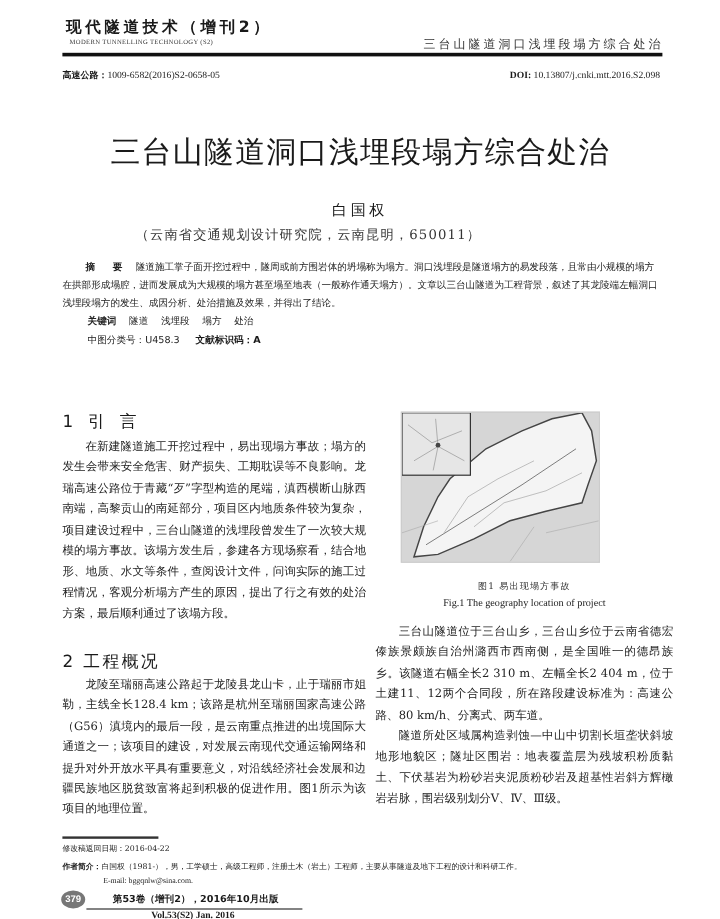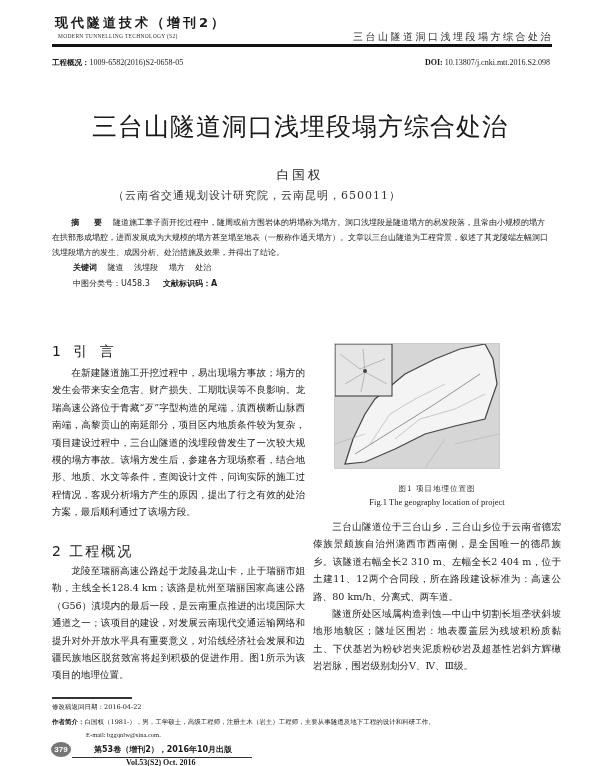--- a/index.html
+++ b/index.html
@@ -46,21 +46,21 @@
   .issue-en { left: 126px; top: 758px; font-size: 8px; font-weight: bold; font-family: "Liberation Serif", serif; }
 </style>
 </head>
 <body>
 
 <div class="abs journal-cn">现代隧道技术（增刊2）</div>
 <div class="abs journal-en">MODERN TUNNELLING TECHNOLOGY (S2)</div>
 <div class="abs running-title">三台山隧道洞口浅埋段塌方综合处治</div>
 <div class="abs header-rule"></div>
 
-<div class="abs article-no"><b>工程概况：</b><span>1009-6582(2016)S2-0658-05</span></div>
+<div class="abs article-no"><b>高速公路：</b><span>1009-6582(2016)S2-0658-05</span></div>
 <div class="abs doi"><b>DOI:</b> <span>10.13807/j.cnki.mtt.2016.S2.098</span></div>
 
 <div class="abs title">三台山隧道洞口浅埋段塌方综合处治</div>
 <div class="abs author">白国权</div>
 <div class="abs affil">（云南省交通规划设计研究院，云南昆明，650011）</div>
 
 <div class="abs abstract"><span class="lbl">摘 要</span>&nbsp;&nbsp;<span>隧道施工掌子面开挖过程中，隧周或前方围岩体的坍塌称为塌方。洞口浅埋段是隧道塌方的易发段落，且常由小规模的塌方在拱部形成塌腔，进而发展成为大规模的塌方甚至塌至地表（一般称作通天塌方）。文章以三台山隧道为工程背景，叙述了其龙陵端左幅洞口浅埋段塌方的发生、成因分析、处治措施及效果，并得出了结论。</span></div>
 
 <div class="abs keywords">
   <span class="lbl">关键词</span>
@@ -84,27 +84,27 @@
     <path d="M10 120 L18 95 L30 70 L40 55 L70 30 L100 15 L125 5 L150 0 L158 15 L162 40 L155 60 L150 75 L120 82 L90 90 L60 105 L30 118 Z" fill="#f4f4f4" stroke="#444" stroke-width="1.2"></path>
     <path d="M20 110 L60 85 L100 60 L145 30" stroke="#777" stroke-width="0.8" fill="none"></path>
     <path d="M35 100 L55 70 L80 55 L110 40" stroke="#999" stroke-width="0.5" fill="none"></path>
     <path d="M60 95 L85 75 L120 65 L150 50" stroke="#999" stroke-width="0.5" fill="none"></path>
     <path d="M0 100 L30 90 M120 100 L164 90 M90 124 L110 95" stroke="#aaa" stroke-width="0.5" fill="none"></path>
     <rect x="0" y="0" width="57" height="52" fill="#e6e6e6" stroke="#333" stroke-width="1"></rect>
     <path d="M5 10 L25 25 L50 15 M10 40 L30 28 L52 40 M28 5 L30 28 L26 48" stroke="#888" stroke-width="0.5" fill="none"></path>
     <circle cx="30" cy="27" r="2" fill="#444"></circle>
   </svg>
 </div>
-<div class="abs fig-cap-cn">图1 项目地理位置图</div>
+<div class="abs fig-cap-cn">图1 易出现塌方事故</div>
 <div class="abs fig-cap-en">Fig.1 The geography location of project</div>
 
 <div class="abs body-text p3">三台山隧道位于三台山乡，三台山乡位于云南省德宏傣族景颇族自治州潞西市西南侧，是全国唯一的德昂族乡。该隧道右幅全长2 310 m、左幅全长2 404 m，位于土建11、12两个合同段，所在路段建设标准为：高速公路、80 km/h、分离式、两车道。</div>
 <div class="abs body-text p4">隧道所处区域属构造剥蚀—中山中切割长垣垄状斜坡地形地貌区；隧址区围岩：地表覆盖层为残坡积粉质黏土、下伏基岩为粉砂岩夹泥质粉砂岩及超基性岩斜方辉橄岩岩脉，围岩级别划分Ⅴ、Ⅳ、Ⅲ级。</div>
 
 <div class="abs foot-rule" style="top:697px;"></div>
 <div class="abs footnote fn1">修改稿返回日期：2016-04-22</div>
 <div class="abs footnote fn2"><b>作者简介：</b><span>白国权（1981-），男，工学硕士，高级工程师，注册土木（岩土）工程师，主要从事隧道及地下工程的设计和科研工作。</span></div>
 <div class="abs footnote fn3">E-mail: bggqnlw@sina.com.</div>
 
 <div class="abs page-badge">379</div>
 <div class="abs issue-cn">第53卷（增刊2），2016年10月出版</div>
 <div class="abs foot-line"></div>
-<div class="abs issue-en">Vol.53(S2) Oct. 2016</div>
+<div class="abs issue-en">Vol.53(S2) Jan. 2016</div>
 
 </body></html>

